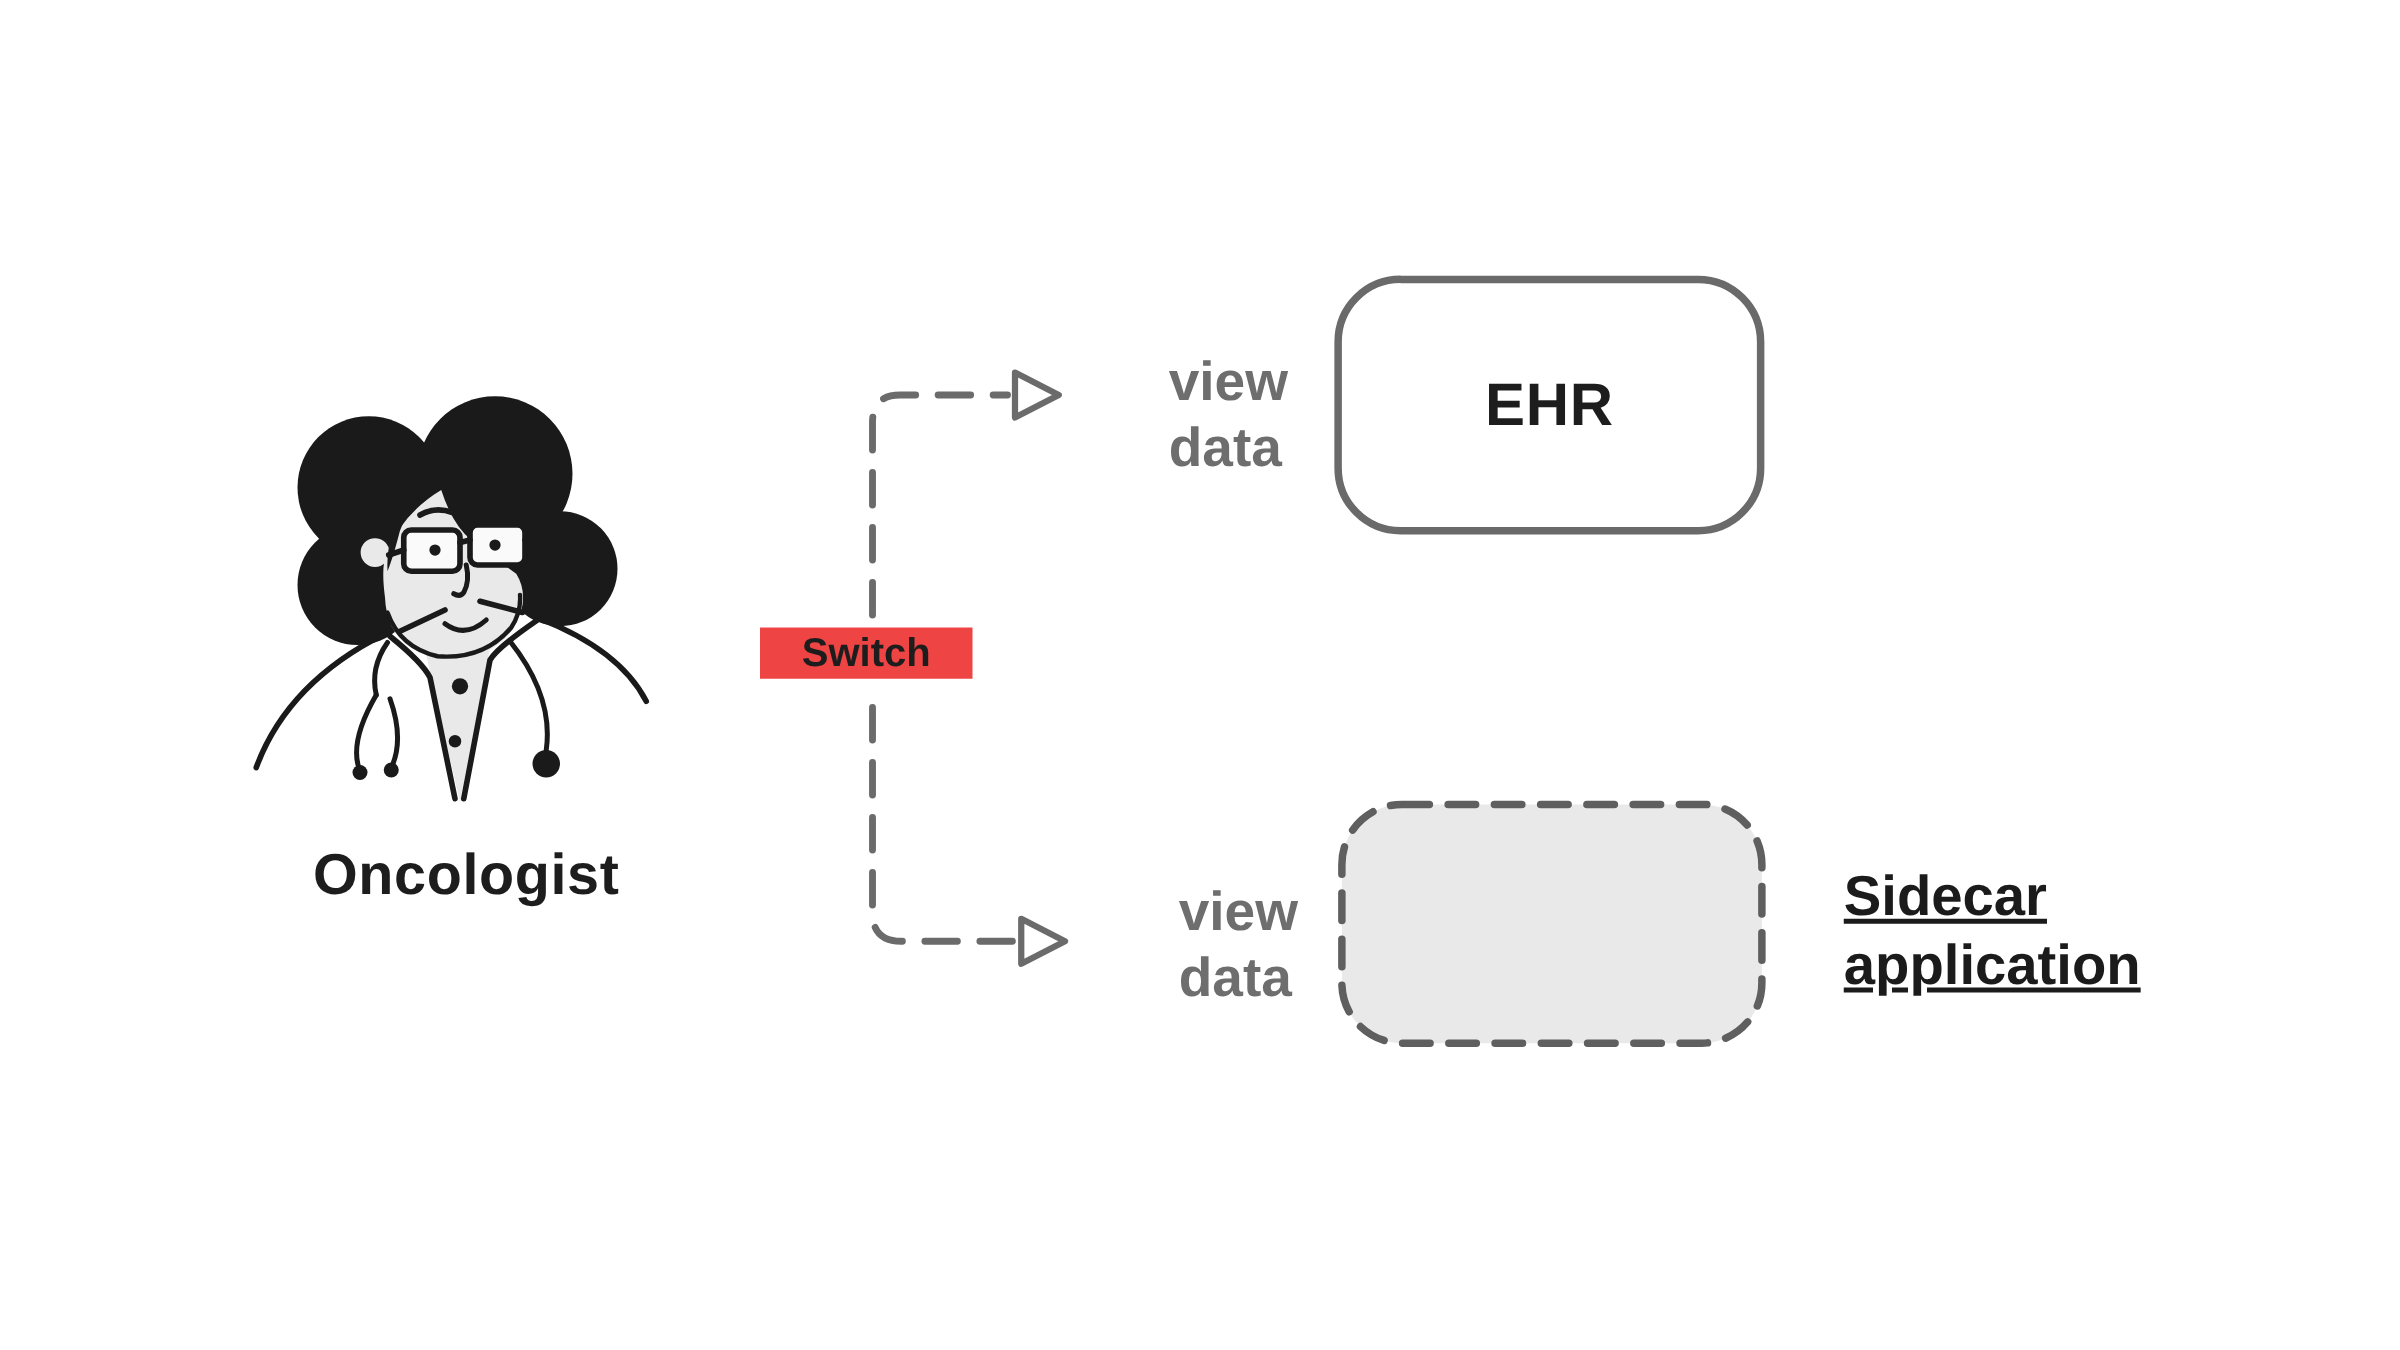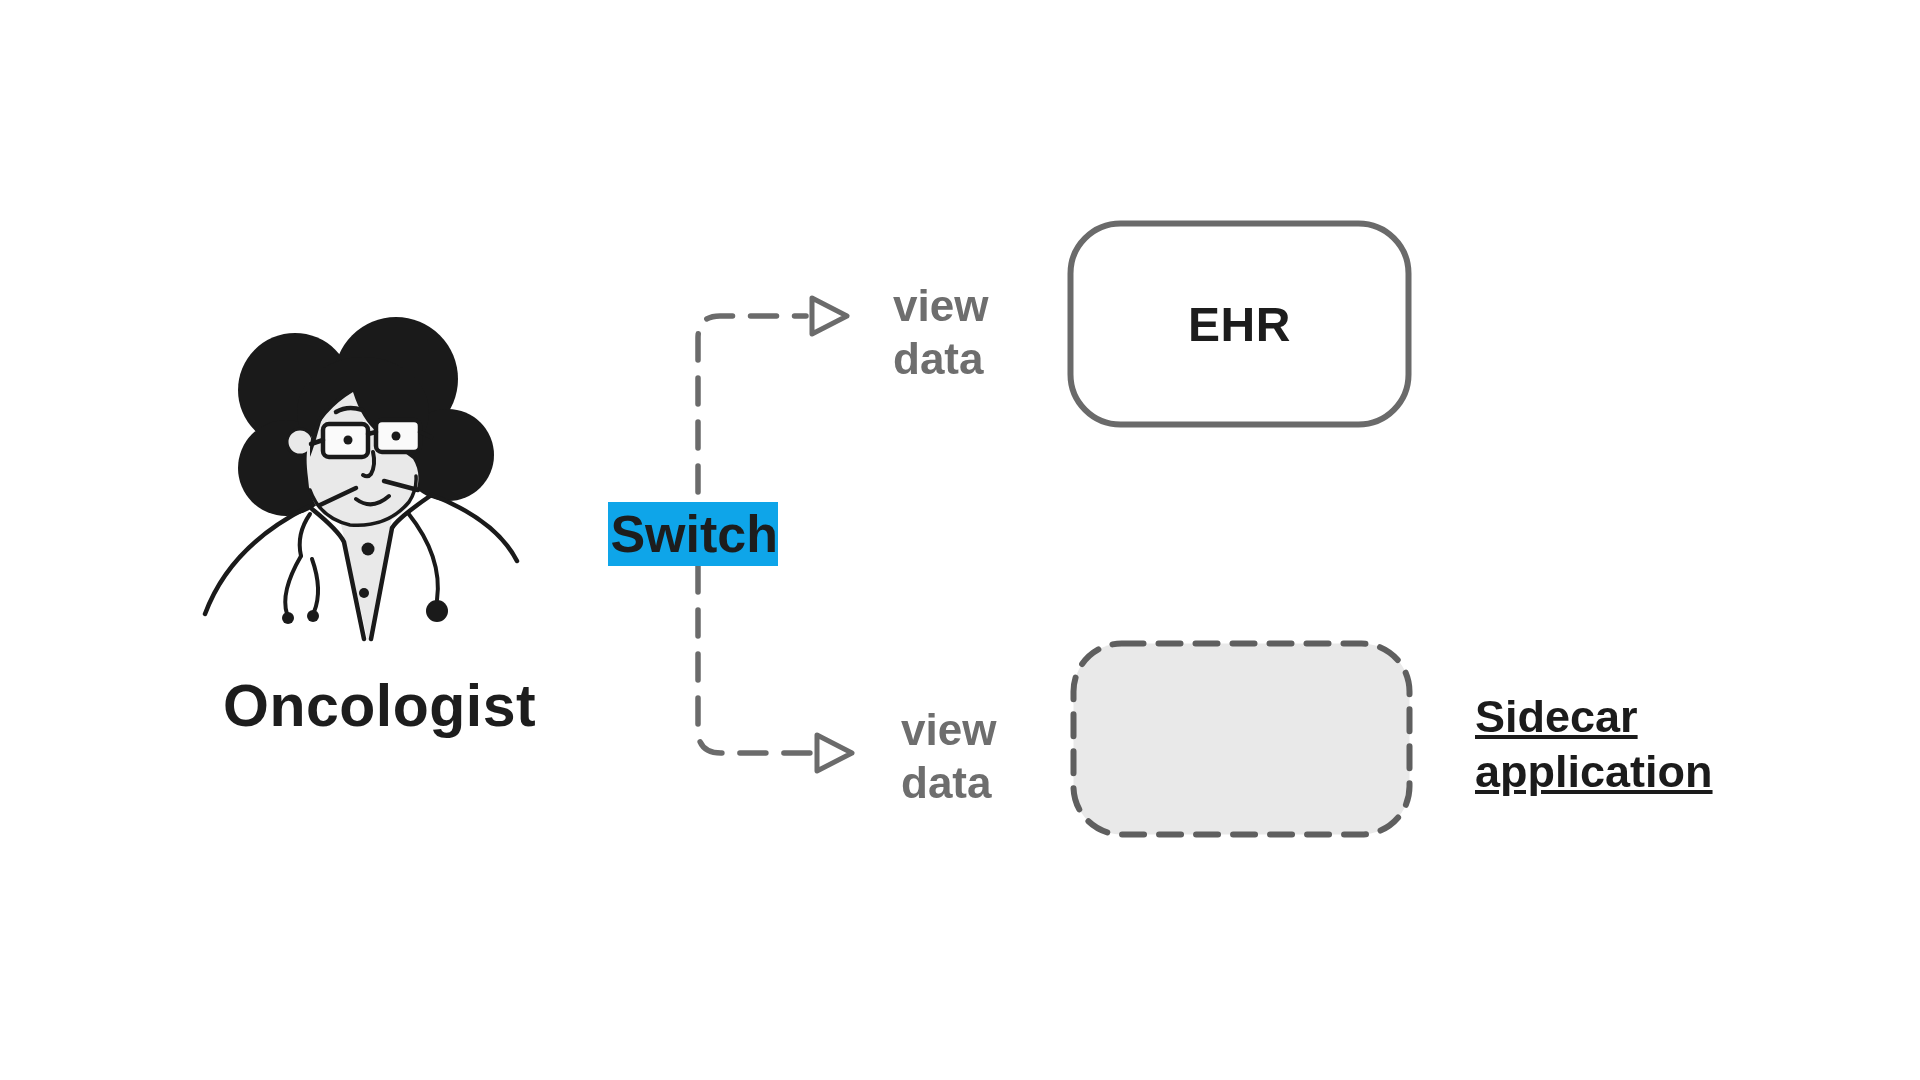--- a/index.html
+++ b/index.html
@@ -10,33 +10,34 @@
     background: #ffffff;
     overflow: hidden;
     font-family: "Liberation Sans", sans-serif;
   }
   .abs { position: absolute; }
 
   
   .actor-label {
     left: 223px; top: 672px; width: 300px;
     text-align: center;
-    font-size: 59px; font-weight: 700; color: #1d1d1d;
+    font-size: 46px; font-weight: 700; color: #1d1d1d;
     letter-spacing: 0.5px;
   }
   .switch-label {
     left: 608px; top: 502px; width: 170px;
-    text-align: right;
-    font-size: 52px; font-weight: 700; color: #1d1d1d;
-    background: #0ea5e9; padding: 2px 0;
+    text-align: center;
+    font-size: 32px; font-weight: 700; color: #1d1d1d;
+    background: #ef4444; padding: 2px 0;
   }
   .edge-label {
     width: 140px;
     font-size: 44px; font-weight: 700; line-height: 53px;
     color: #6e6e6e;
+    margin-left: 42px;
   }
   .edge-label.top { left: 893px; top: 279px; }
   .edge-label.bottom { left: 901px; top: 703px; }
 
   
   .node {
     display: flex; align-items: center; justify-content: center;
   }
   .node .node-border { position: absolute; left: 0; top: 0; width: 100%; height: 100%; }
   .node .node-label {

